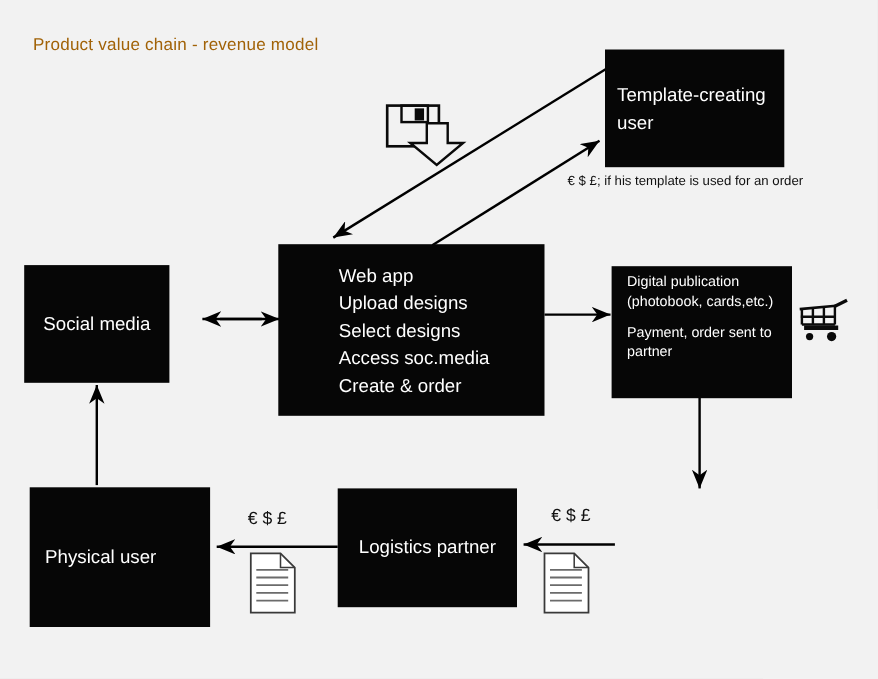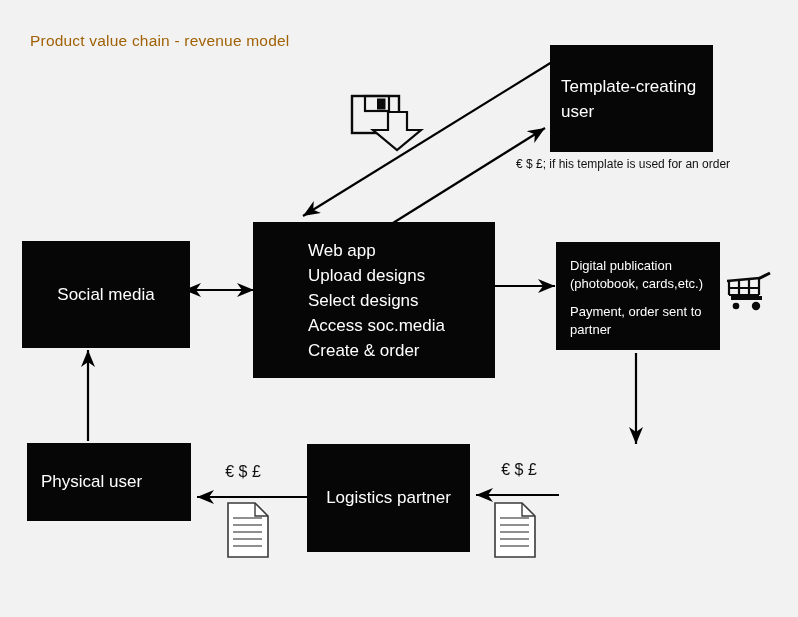--- a/index.html
+++ b/index.html
@@ -10,41 +10,41 @@
   }
   .title{
     position:absolute;left:30px;top:32px;font-size:15.5px;color:#a16207;
     letter-spacing:.2px;
   }
   .node{
     position:absolute;background:#060606;color:#fff;
     display:flex;align-items:center;justify-content:center;
     font-size:17px;box-sizing:border-box;text-align:center;
   }
-  .node-social{left:22px;top:241px;width:168px;height:107px;}
+  .node-social{left:22px;top:241px;width:132px;height:107px;}
   .node-webapp{
     left:253px;top:222px;width:242px;height:156px;
     flex-direction:column;align-items:flex-start;justify-content:center;
     padding-left:55px;text-align:left;
   }
   .node-webapp .wline{line-height:25px;}
   .node-template{
     left:550px;top:45px;width:163px;height:107px;
     justify-content:flex-start;text-align:left;padding-left:11px;line-height:25px;
   }
   .node-digital{
-    left:556px;top:242px;width:164px;height:108px;
+    left:556px;top:242px;width:164px;height:120px;
     flex-direction:column;align-items:flex-start;justify-content:flex-start;
-    padding:15px 4px 0 14px;font-size:13px;line-height:18px;text-align:left;
+    padding:5px 4px 0 14px;font-size:13px;line-height:18px;text-align:left;
   }
   .node-digital .spacer{height:10px;}
   .node-print{left:560px;top:447px;width:163px;height:105px;}
   .node-logistics{left:307px;top:444px;width:163px;height:108px;}
   .node-physical{
-    left:27px;top:443px;width:164px;height:78px;
+    left:27px;top:443px;width:164px;height:127px;
     justify-content:flex-start;text-align:left;padding-left:14px;
   }
   .fee-note{
     position:absolute;left:516px;top:157px;font-size:12px;color:#111;
     white-space:nowrap;
   }
   .fee{
     position:absolute;width:70px;text-align:center;font-size:16px;color:#111;
   }
   .fee-lp{left:208px;top:463px;}

